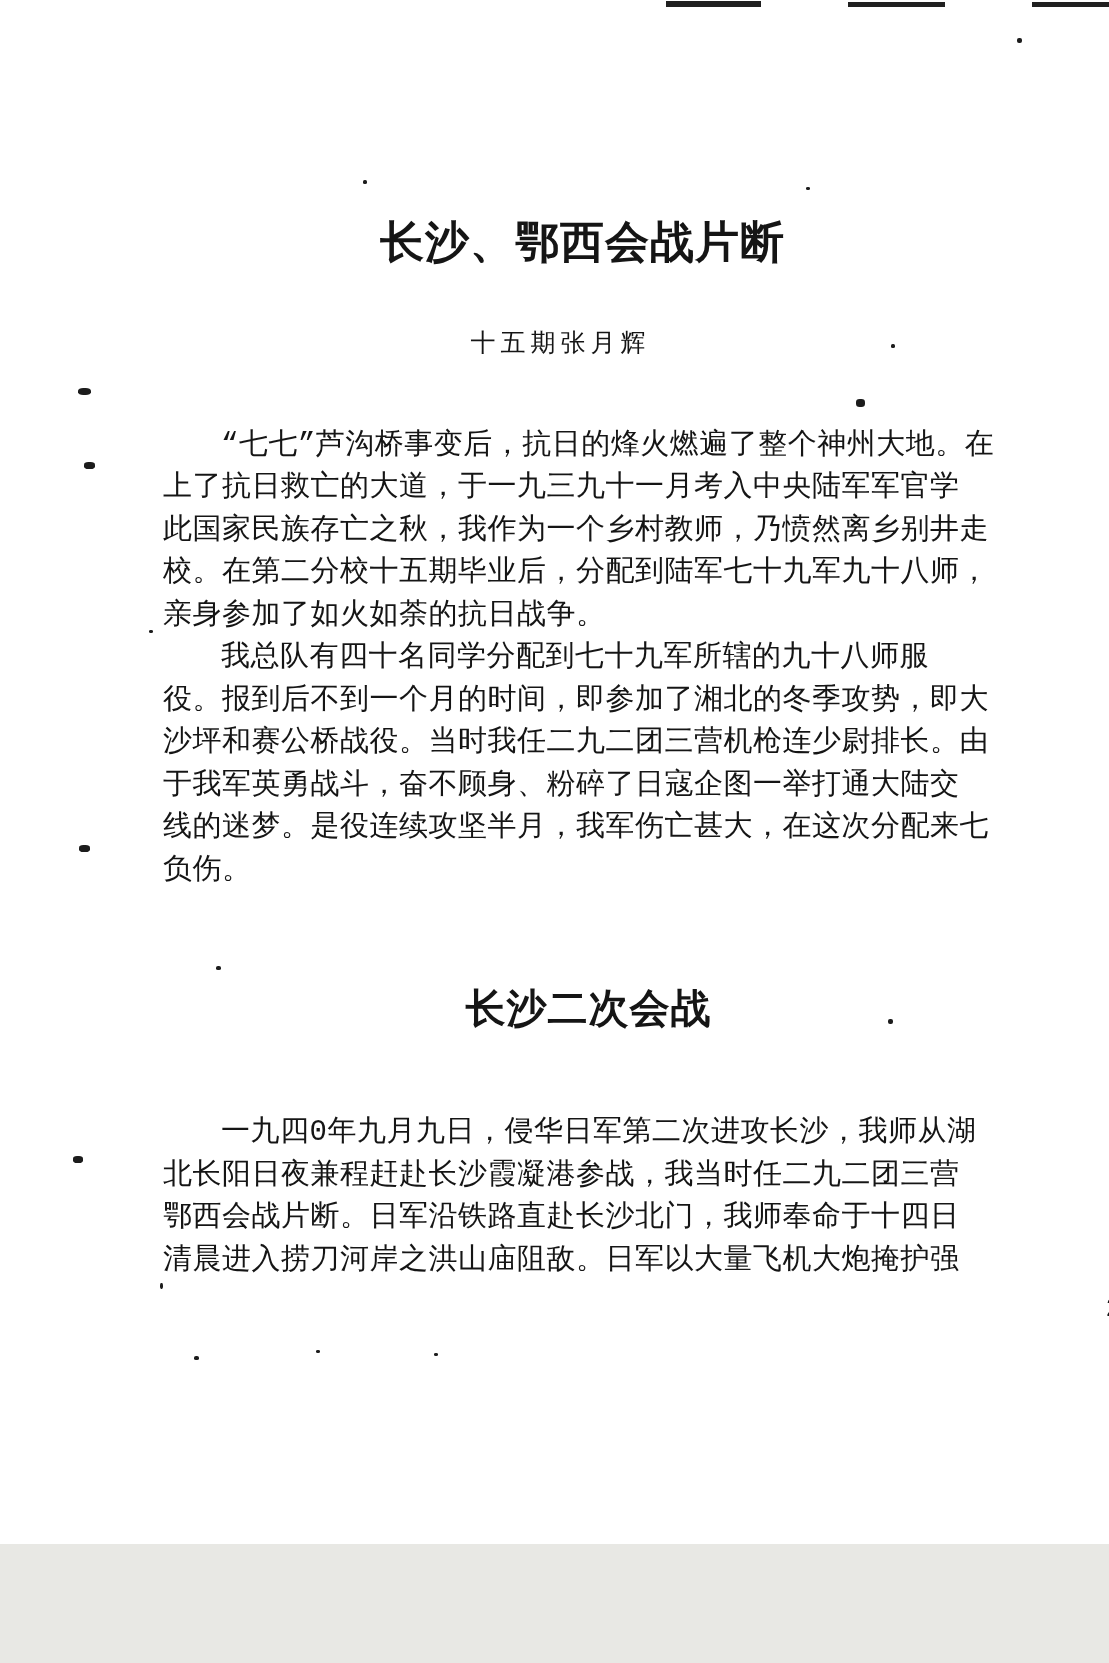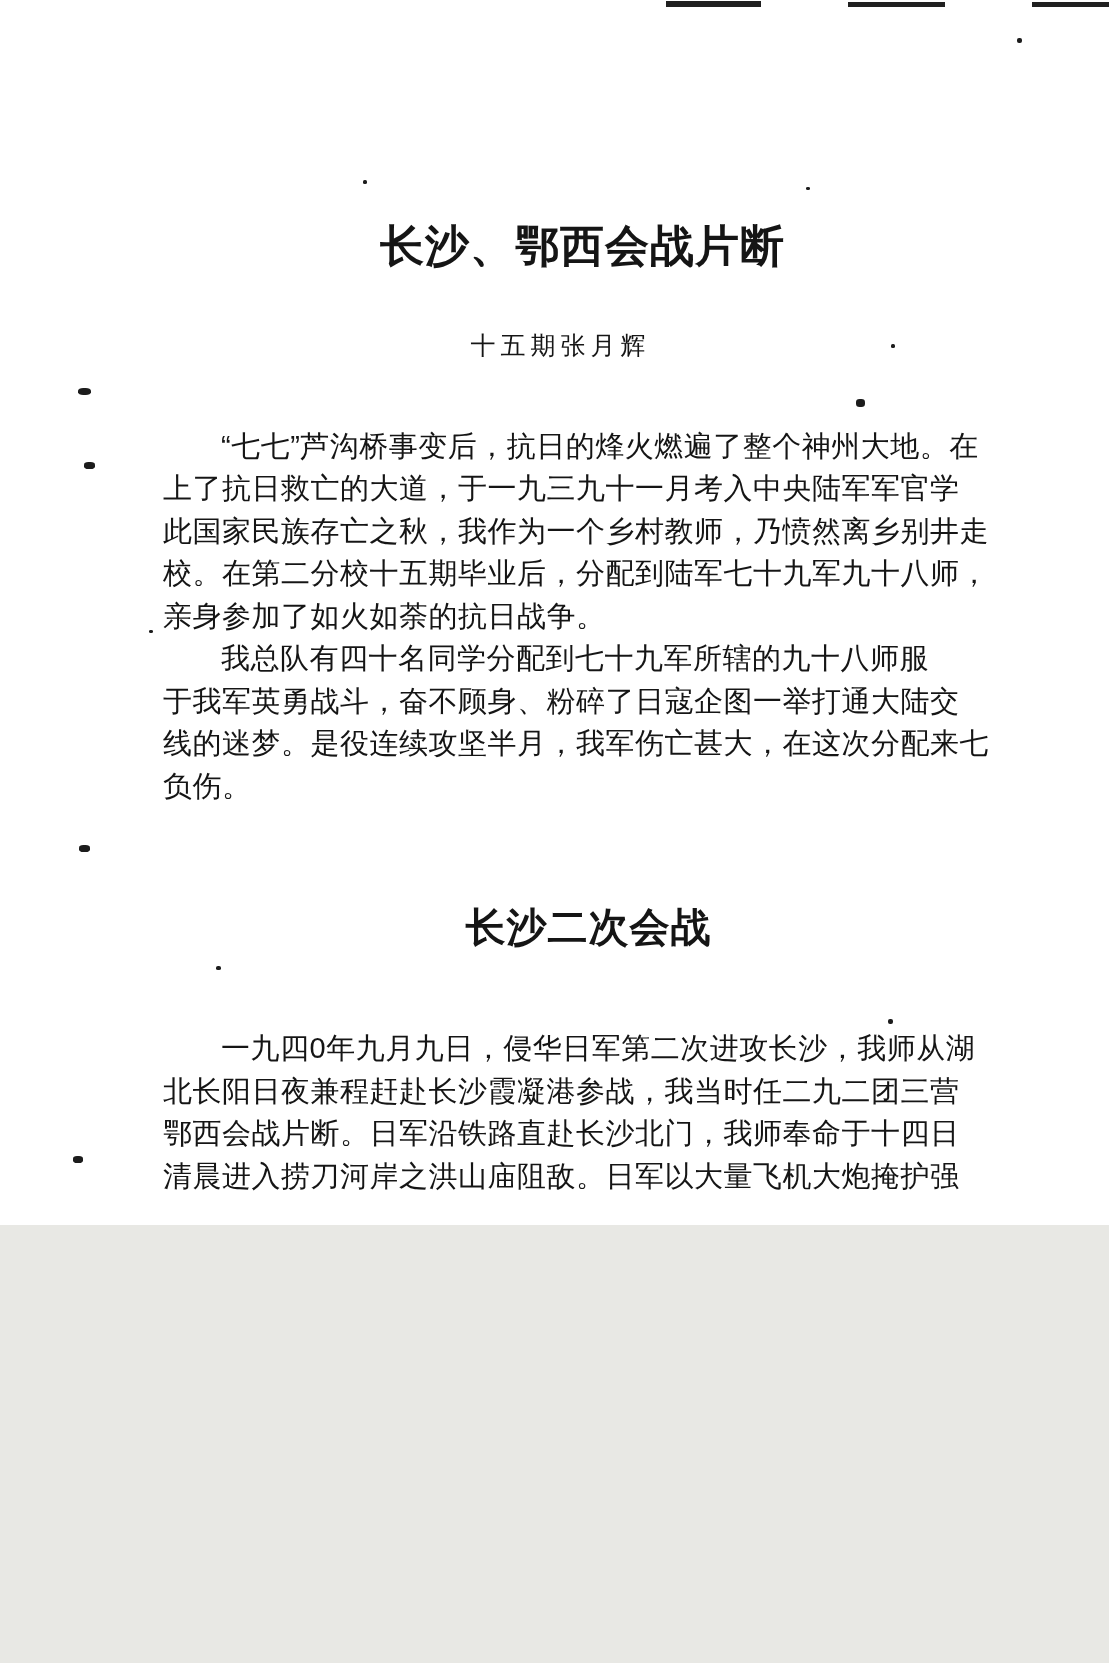--- a/index.html
+++ b/index.html
@@ -1,22 +1,22 @@
 <!DOCTYPE html>
 <html><head>
 <meta charset="utf-8">
 <style>
   html,body { margin:0; padding:0; background:#e8e8e4; }
   .page {
     position:relative;
-    width:1109px; height:1225px;
+    width:1109px; height:1544px;
     margin:0 auto;
     background:#ffffff;
     color:#151515;
-    font-family:Liberation Sans, sans-serif;
+    font-family:Liberation Mono, monospace;
     overflow:hidden;
   }
   .content { padding:0 0 0 163px; }
 
   .title {
     margin:0; padding-top:222px;
     width:795px;
     position:relative; left:22px;
     text-align:center;
     font-size:44px; line-height:1.08;
@@ -105,20 +105,22 @@
     <div class="paragraphs">
         <div class="para">
           <div class="line indent">“七七”芦沟桥事变后，抗日的烽火燃遍了整个神州大地。在</div>
           <div class="line">上了抗日救亡的大道，于一九三九十一月考入中央陆军军官学</div>
           <div class="line">此国家民族存亡之秋，我作为一个乡村教师，乃愤然离乡别井走</div>
           <div class="line">校。在第二分校十五期毕业后，分配到陆军七十九军九十八师，</div>
           <div class="line">亲身参加了如火如荼的抗日战争。</div>
         </div>
         <div class="para">
           <div class="line indent">我总队有四十名同学分配到七十九军所辖的九十八师服</div>
+          <div class="line">役。报到后不到一个月的时间，即参加了湘北的冬季攻势，即大</div>
+          <div class="line">沙坪和赛公桥战役。当时我任二九二团三营机枪连少尉排长。由</div>
           <div class="line">于我军英勇战斗，奋不顾身、粉碎了日寇企图一举打通大陆交</div>
           <div class="line">线的迷梦。是役连续攻坚半月，我军伤亡甚大，在这次分配来七</div>
           <div class="line">负伤。</div>
         </div>
       </div>
 
     <h2 class="section-heading">长沙二次会战</h2>
 
     <div class="paragraphs section-paragraphs">
         <div class="para">

